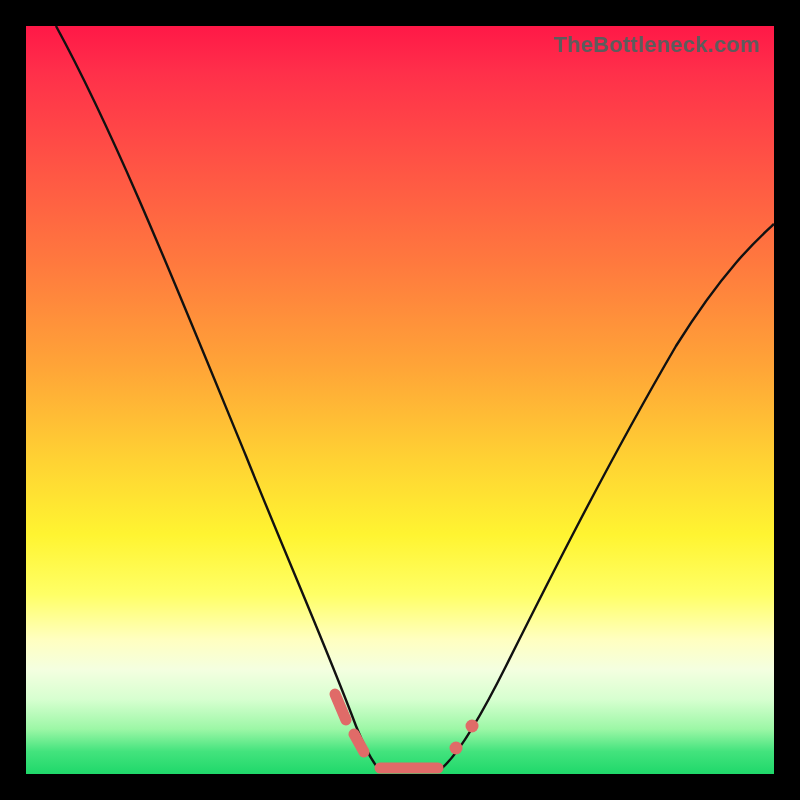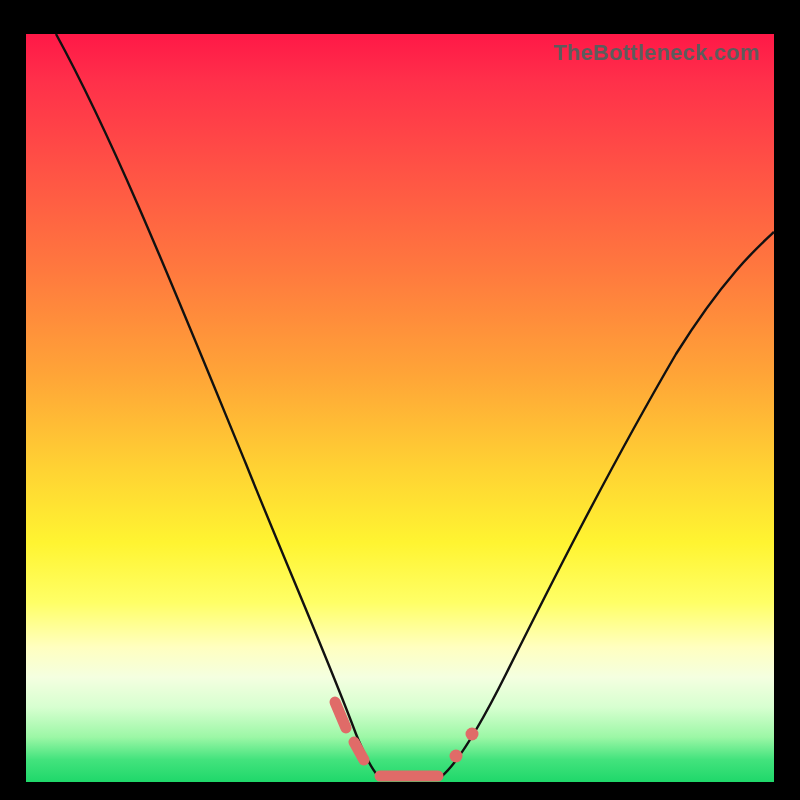--- a/index.html
+++ b/index.html
@@ -36,21 +36,20 @@
       #ffd233 58%,
       #fff431 68%,
       #ffff66 76%,
       #ffffc0 82%,
       #f4ffe0 86%,
       #d7ffd0 90%,
       #9cf7a6 94%,
       #43e37d 97%,
       #1fd86a 100%
     );
-    margin-top: 8px;
   }
   .watermark {
     position: absolute;
     top: 6px;
     right: 14px;
     color: #5c5c5c;
     font-size: 22px;
     font-weight: 600;
     letter-spacing: 0.2px;
     user-select: none;

